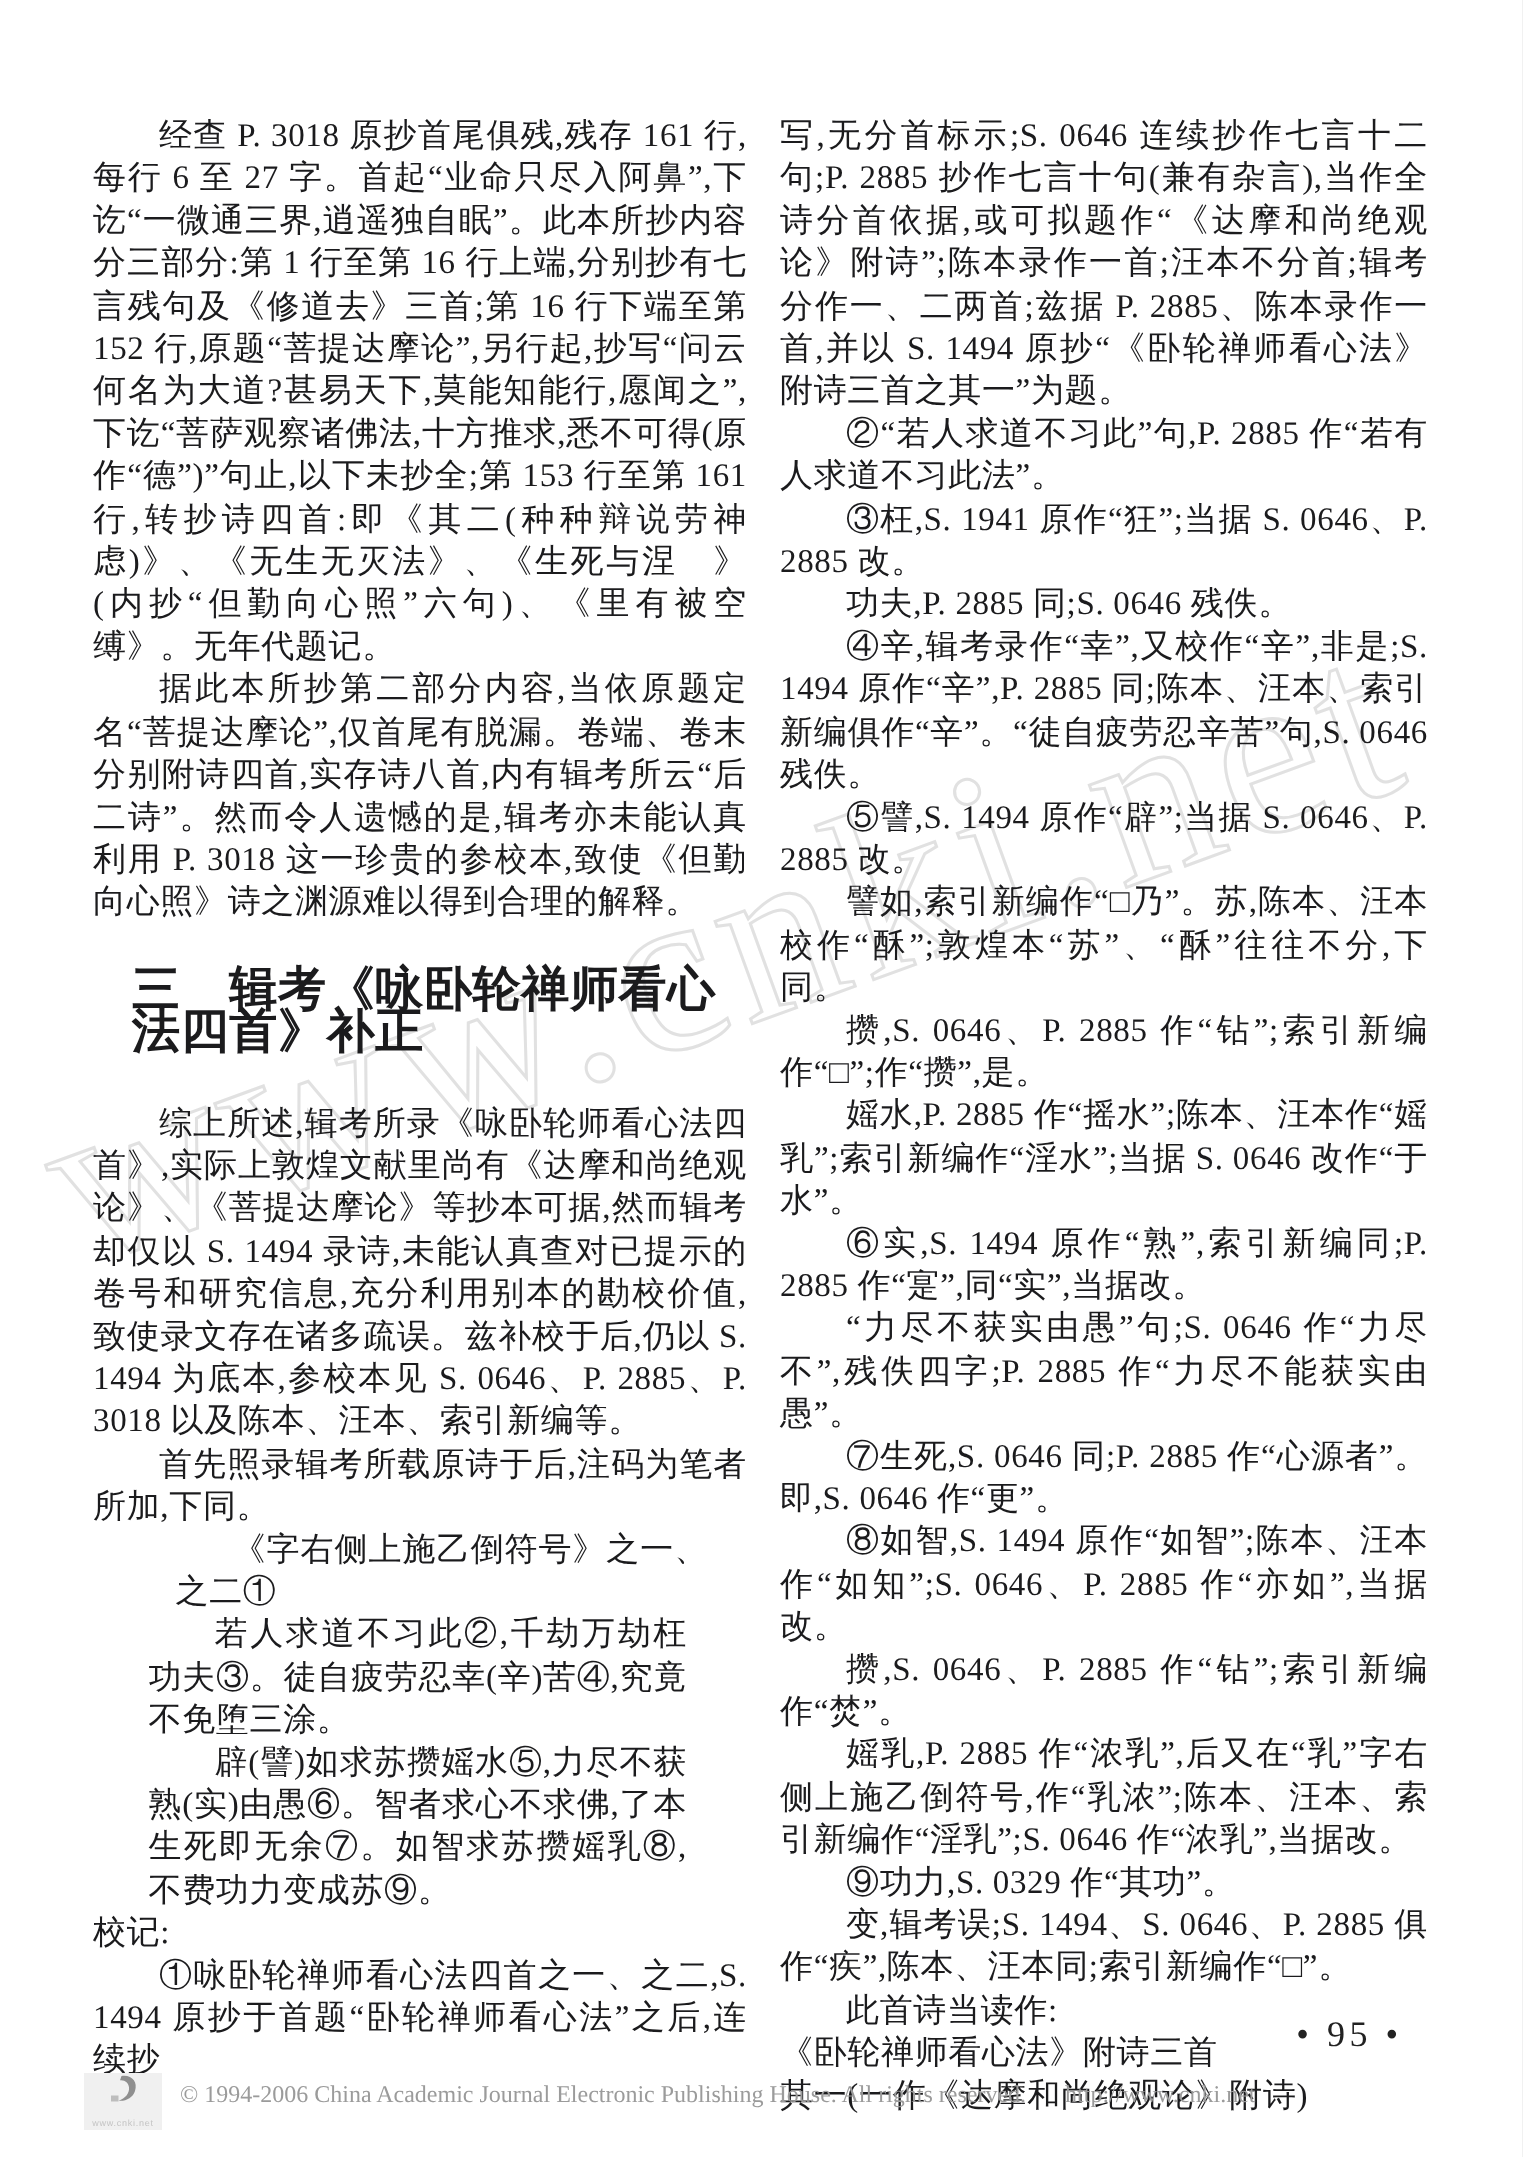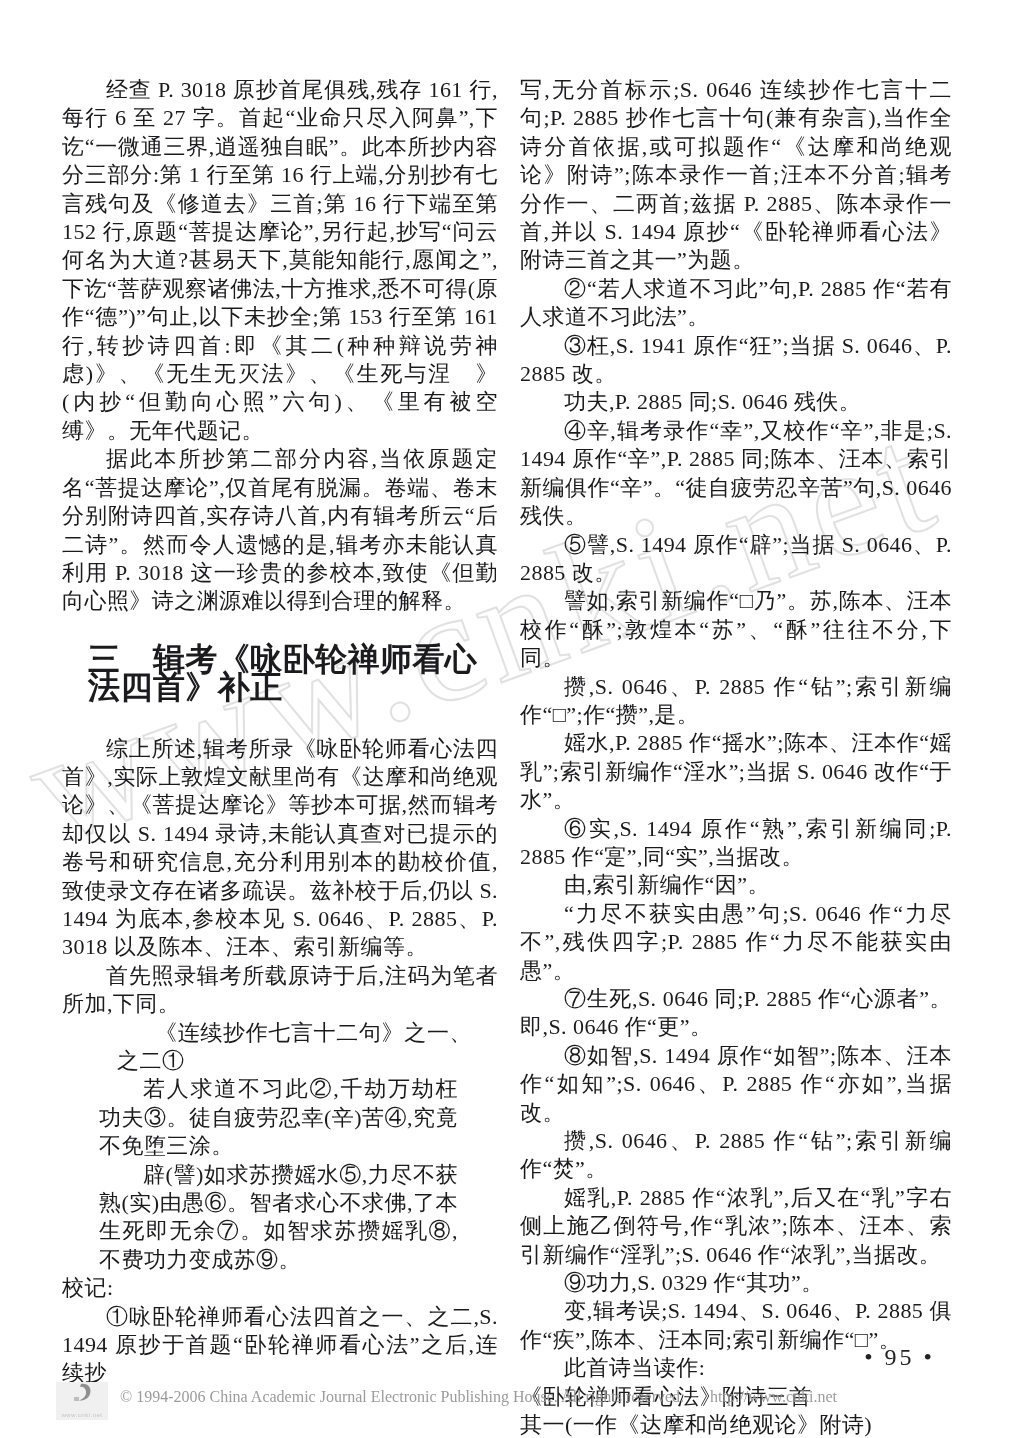--- a/index.html
+++ b/index.html
@@ -92,39 +92,38 @@
   <svg class="watermark" width="1015" height="1438" viewBox="0 0 1015 1438" aria-hidden="true">
     <text x="55" y="845" transform="rotate(-20 55 845)" font-size="158" font-family="Liberation Serif, DejaVu Serif, serif" letter-spacing="6" fill="none" stroke="#e1e1e1" stroke-width="2">www.cnki.net</text>
   </svg>
 
   <div class="col col-left" id="col-left">
       <p class="para indent">经查 P. 3018 原抄首尾俱残,残存 161 行,每行 6 至 27 字。首起“业命只尽入阿鼻”,下讫“一微通三界,逍遥独自眠”。此本所抄内容分三部分:第 1 行至第 16 行上端,分别抄有七言残句及《修道去》三首;第 16 行下端至第 152 行,原题“菩提达摩论”,另行起,抄写“问云何名为大道?甚易天下,莫能知能行,愿闻之”,下讫“菩萨观察诸佛法,十方推求,悉不可得(原作“德”)”句止,以下未抄全;第 153 行至第 161 行,转抄诗四首:即《其二(种种辩说劳神虑)》、《无生无灭法》、《生死与涅　》(内抄“但勤向心照”六句)、《里有被空缚》。无年代题记。</p>
       <p class="para indent">据此本所抄第二部分内容,当依原题定名“菩提达摩论”,仅首尾有脱漏。卷端、卷末分别附诗四首,实存诗八首,内有辑考所云“后二诗”。然而令人遗憾的是,辑考亦未能认真利用 P. 3018 这一珍贵的参校本,致使《但勤向心照》诗之渊源难以得到合理的解释。</p>
       <p class="para heading">三　辑考《咏卧轮禅师看心法四首》补正</p>
       <p class="para indent">综上所述,辑考所录《咏卧轮师看心法四首》,实际上敦煌文献里尚有《达摩和尚绝观论》、《菩提达摩论》等抄本可据,然而辑考却仅以 S. 1494 录诗,未能认真查对已提示的卷号和研究信息,充分利用别本的勘校价值,致使录文存在诸多疏误。兹补校于后,仍以 S. 1494 为底本,参校本见 S. 0646、P. 2885、P. 3018 以及陈本、汪本、索引新编等。</p>
       <p class="para indent">首先照录辑考所载原诗于后,注码为笔者所加,下同。</p>
-      <p class="para poem-title">《连续抄作七言十二句》之一、之二①</p>
+      <p class="para poem-title">《字右侧上施乙倒符号》之一、之二①</p>
       <p class="para poem">若人求道不习此②,千劫万劫枉功夫③。徒自疲劳忍幸(辛)苦④,究竟不免堕三涂。</p>
       <p class="para poem">辟(譬)如求苏攒媱水⑤,力尽不获熟(实)由愚⑥。智者求心不求佛,了本生死即无余⑦。如智求苏攒媱乳⑧,不费功力变成苏⑨。</p>
       <p class="para flush">校记:</p>
       <p class="para indent">①咏卧轮禅师看心法四首之一、之二,S. 1494 原抄于首题“卧轮禅师看心法”之后,连续抄</p>
     </div>
 
   <div class="col col-right" id="col-right">
       <p class="para flush">写,无分首标示;S. 0646 连续抄作七言十二句;P. 2885 抄作七言十句(兼有杂言),当作全诗分首依据,或可拟题作“《达摩和尚绝观论》附诗”;陈本录作一首;汪本不分首;辑考分作一、二两首;兹据 P. 2885、陈本录作一首,并以 S. 1494 原抄“《卧轮禅师看心法》附诗三首之其一”为题。</p>
       <p class="para indent">②“若人求道不习此”句,P. 2885 作“若有人求道不习此法”。</p>
       <p class="para indent">③枉,S. 1941 原作“狂”;当据 S. 0646、P. 2885 改。</p>
       <p class="para indent">功夫,P. 2885 同;S. 0646 残佚。</p>
       <p class="para indent">④辛,辑考录作“幸”,又校作“辛”,非是;S. 1494 原作“辛”,P. 2885 同;陈本、汪本、索引新编俱作“辛”。“徒自疲劳忍辛苦”句,S. 0646 残佚。</p>
       <p class="para indent">⑤譬,S. 1494 原作“辟”;当据 S. 0646、P. 2885 改。</p>
       <p class="para indent">譬如,索引新编作“□乃”。苏,陈本、汪本校作“酥”;敦煌本“苏”、“酥”往往不分,下同。</p>
       <p class="para indent">攒,S. 0646、P. 2885 作“钻”;索引新编作“□”;作“攒”,是。</p>
       <p class="para indent">媱水,P. 2885 作“摇水”;陈本、汪本作“媱乳”;索引新编作“淫水”;当据 S. 0646 改作“于水”。</p>
       <p class="para indent">⑥实,S. 1494 原作“熟”,索引新编同;P. 2885 作“寔”,同“实”,当据改。</p>
-      <p class="para indent">由,索引新编作“因”。</p>
       <p class="para indent">“力尽不获实由愚”句;S. 0646 作“力尽不”,残佚四字;P. 2885 作“力尽不能获实由愚”。</p>
       <p class="para indent">⑦生死,S. 0646 同;P. 2885 作“心源者”。即,S. 0646 作“更”。</p>
       <p class="para indent">⑧如智,S. 1494 原作“如智”;陈本、汪本作“如知”;S. 0646、P. 2885 作“亦如”,当据改。</p>
       <p class="para indent">攒,S. 0646、P. 2885 作“钻”;索引新编作“焚”。</p>
       <p class="para indent">媱乳,P. 2885 作“浓乳”,后又在“乳”字右侧上施乙倒符号,作“乳浓”;陈本、汪本、索引新编作“淫乳”;S. 0646 作“浓乳”,当据改。</p>
       <p class="para indent">⑨功力,S. 0329 作“其功”。</p>
       <p class="para indent">变,辑考误;S. 1494、S. 0646、P. 2885 俱作“疾”,陈本、汪本同;索引新编作“□”。</p>
       <p class="para indent">此首诗当读作:</p>
       <p class="para center">《卧轮禅师看心法》附诗三首</p>
       <p class="para center">其一(一作《达摩和尚绝观论》附诗)</p>

